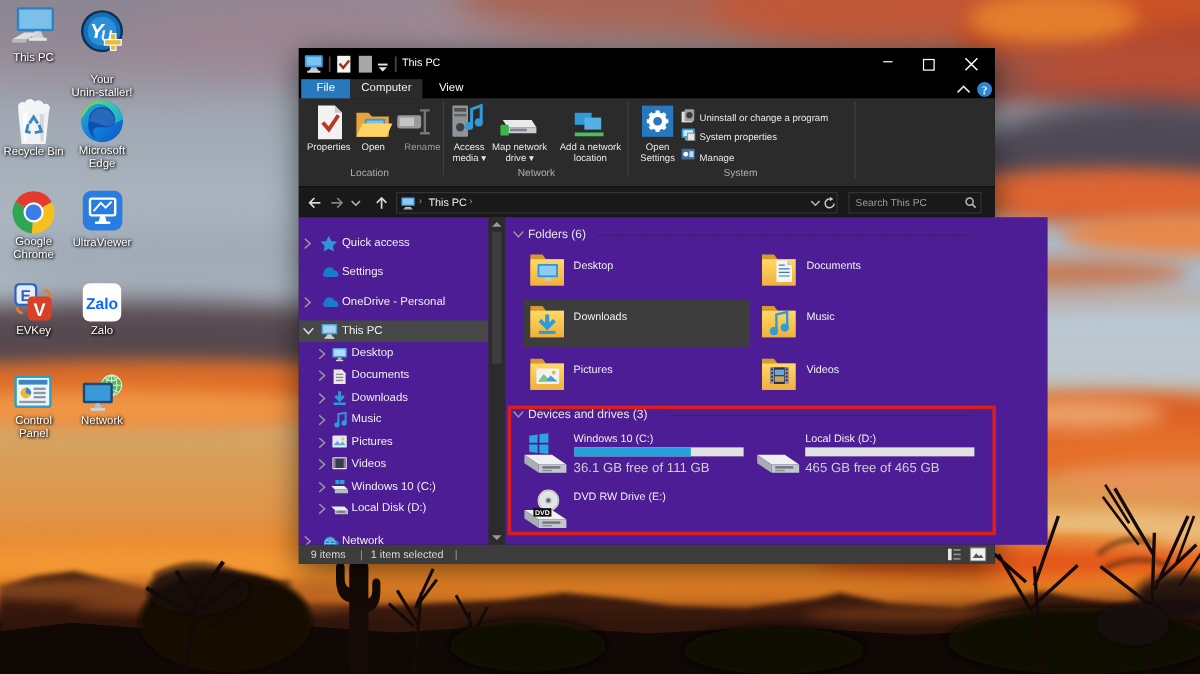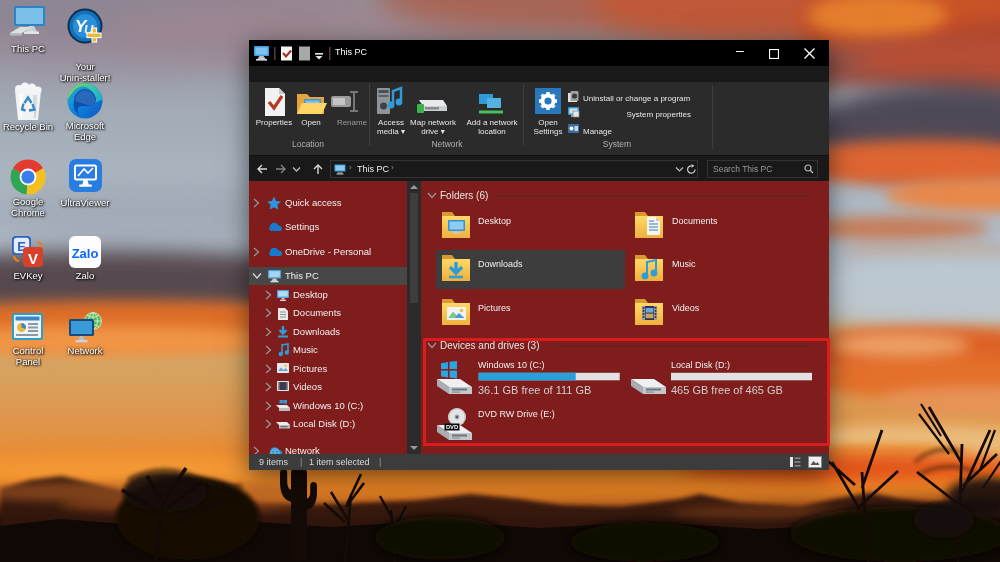--- a/index.html
+++ b/index.html
@@ -14,21 +14,21 @@
     background:#191919;box-shadow:0 6px 24px rgba(0,0,0,.55);font-size:12px;color:#fff;}
   #titlebar{position:absolute;left:0;top:0;width:580px;height:26px;background:#000;}
   #tabrow{position:absolute;left:0;top:26px;width:580px;height:16px;background:#000;}
   .tab{position:absolute;top:0;height:16px;line-height:16px;font-size:9.5px;color:#fff;text-align:center;}
   #ribbon{position:absolute;left:0;top:42px;width:580px;height:73px;background:#2b2b2b;}
   .rlabel{position:absolute;color:#e8e8e8;font-size:8px;line-height:9px;text-align:center;}
   .glabel{position:absolute;color:#b0b0b0;font-size:8.5px;text-align:center;}
   .vsep{position:absolute;top:3px;height:64px;width:1px;background:#3f3f3f;}
   #addrrow{position:absolute;left:0;top:115px;width:580px;height:26px;background:#191919;border-top:1px solid #101010;}
   .abox{position:absolute;top:4px;height:18px;background:#191919;border:1px solid #333;box-sizing:border-box;}
-  #main{position:absolute;left:0;top:141px;width:580px;height:273px;background:#7f1d1d;}
+  #main{position:absolute;left:0;top:141px;width:580px;height:273px;background:#4c1d95;padding-left:44px;}
   #nav{position:absolute;left:0;top:0;width:158px;height:273px;}
   .nitem{position:absolute;height:18px;line-height:18px;font-size:9.5px;color:#f0f0f0;white-space:nowrap;}
   #navsb{position:absolute;left:158px;top:0;width:14px;height:273px;background:#2b2b2b;}
   #content{position:absolute;left:172px;top:0;width:408px;height:273px;}
   .shead{position:absolute;font-size:10px;color:#e6e6e6;}
   .tile-label{position:absolute;font-size:9px;color:#f0f0f0;}
   .sub{font-size:11px;color:#cfcfcf;}
   #statusbar{position:absolute;left:0;top:414px;width:580px;height:16px;background:#3c3c3c;
     font-size:9px;color:#d8d8d8;line-height:16px;}
   #redrect{position:absolute;left:423px;top:338px;width:407px;height:108px;border:3px solid #da1c1c;box-sizing:border-box;z-index:5;}
@@ -294,20 +294,32 @@
       <span class="abs" style="left:86px;top:7px;font-size:9px;color:#fff">This PC</span>
 
       <span class="abs" style="left:483px;top:2px;width:16px;height:20px;color:#fff;font-size:14px;text-align:center">–</span>
       <svg class="abs" style="left:520px;top:9px" width="10" height="10">
           <rect x="0.5" y="0.5" width="9" height="9" fill="none" stroke="#fff" stroke-width="1.2"></rect>
         </svg>
       <svg class="abs" style="left:555px;top:8px" width="11" height="11">
           <path d="M0.5,0.5 L10.5,10.5 M10.5,0.5 L0.5,10.5" stroke="#fff" stroke-width="1.3"></path>
         </svg>
     </div>
+    <div id="tabrow">
+      <div class="tab" style="left:2px;width:41px;height:18px;background:#2878be;color:#fff">File</div>
+      <div class="tab" style="left:43px;width:60px;background:#2b2b2b;color:#eee">Computer</div>
+      <div class="tab" style="left:107px;width:40px;">View</div>
+      <svg class="abs" style="left:548px;top:4px" width="12" height="9">
+          <path d="M1,7 L6,2 L11,7" stroke="#ddd" stroke-width="1.5" fill="none"></path>
+        </svg>
+      <svg class="abs" style="left:565px;top:2px" width="13" height="13">
+        <circle cx="6.5" cy="6.5" r="6.2" fill="#2f86d2"></circle>
+        <text x="6.5" y="10" font-size="9.5" font-weight="bold" fill="#fff" text-anchor="middle" font-family="Liberation Serif">?</text>
+      </svg>
+    </div>
     <div id="ribbon">
       <svg class="abs" style="left:0;top:0" width="580" height="73" viewBox="0 0 580 73">
 
         <g transform="translate(14,6)">
           <path d="M2,0 L16,0 L22,6 L22,28 L2,28 Z" fill="#f2f2f2"></path>
           <path d="M16,0 L16,6 L22,6 Z" fill="#c9c9c9"></path>
           <path d="M6,14 l5,6 8,-12" stroke="#b33a25" stroke-width="3.2" fill="none"></path>
         </g>
 
         <g transform="translate(48,10)">
@@ -381,21 +393,21 @@
         </g>
       </svg>
       <div class="rlabel" style="left:2px;top:36px;width:46px">Properties</div>
       <div class="rlabel" style="left:48px;top:36px;width:28px">Open</div>
       <div class="rlabel" style="left:82px;top:36px;width:42px;color:#9a9a9a">Rename</div>
       <div class="rlabel" style="left:126px;top:36px;width:32px">Access<br>media ▾</div>
       <div class="rlabel" style="left:154px;top:36px;width:60px">Map network<br>drive ▾</div>
       <div class="rlabel" style="left:212px;top:36px;width:62px">Add a network<br>location</div>
       <div class="rlabel" style="left:282px;top:36px;width:34px">Open<br>Settings</div>
       <div class="rlabel" style="left:334px;top:12px;width:130px;text-align:left">Uninstall or change a program</div>
-      <div class="rlabel" style="left:334px;top:28px;width:108px;text-align:right">System properties</div>
+      <div class="rlabel" style="left:334px;top:28px;width:108px;text-align:left">System properties</div>
       <div class="rlabel" style="left:334px;top:45px;width:130px;text-align:left">Manage</div>
       <div class="glabel" style="left:29px;top:57px;width:60px">Location</div>
       <div class="glabel" style="left:168px;top:57px;width:60px">Network</div>
       <div class="glabel" style="left:338px;top:57px;width:60px">System</div>
       <div class="vsep" style="left:463px"></div>
     </div>
     <div id="addrrow">
       <svg class="abs" style="left:6px;top:5px" width="74" height="16" viewBox="0 0 74 16">
         <g stroke="#d8d8d8" stroke-width="1.4" fill="none">
           <path d="M12,8 L3,8 M7,4 L3,8 L7,12"></path>

